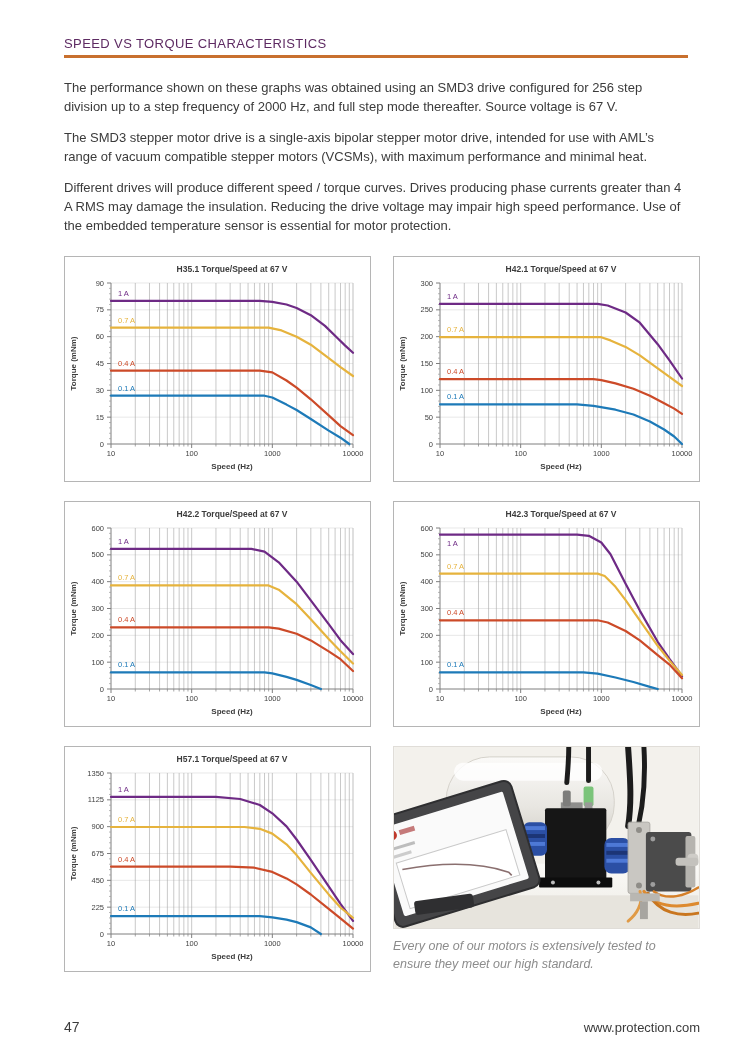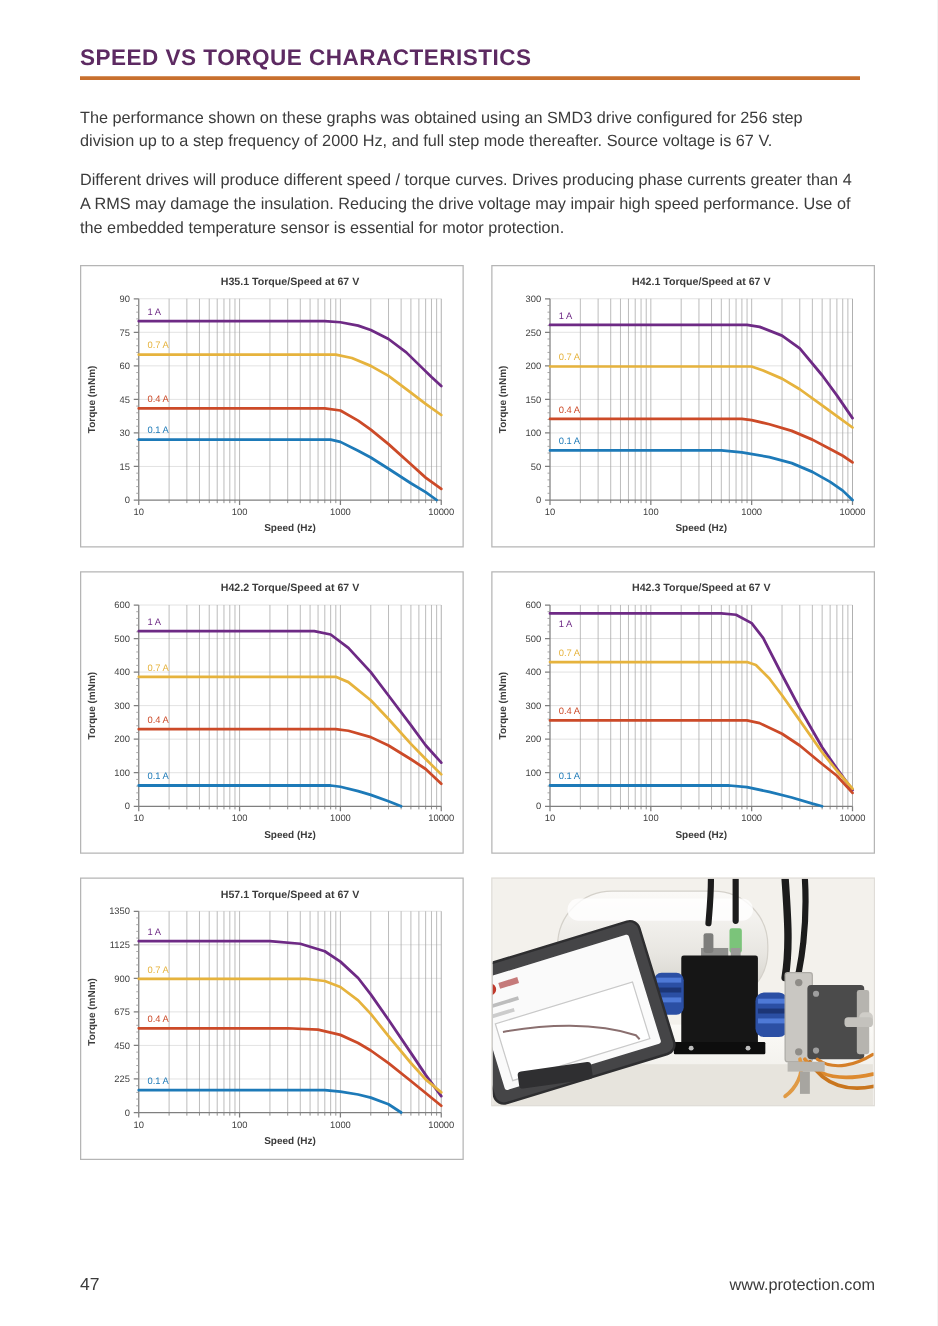--- a/index.html
+++ b/index.html
@@ -3,21 +3,21 @@
 <meta charset="utf-8">
 <style>
   html,body{margin:0;padding:0;background:#e9e9e9;}
   .page{
     width:750px;height:1061px;background:#ffffff;position:relative;
     font-family:"Liberation Sans",sans-serif;color:#3b3b3b;overflow:hidden;
     margin:0 auto;box-sizing:border-box;
   }
   .content{padding:36px 50px 0 64px;}
   .section-title{
-    font-size:18px;font-weight:bold;letter-spacing:.4px;color:#5d2a62;
+    font-size:13px;font-weight:normal;letter-spacing:.4px;color:#5d2a62;
     width:624px;border-bottom:3px solid #c8702e;padding-bottom:4px;margin:0 0 20px 0;
   }
   .para{font-size:13px;line-height:19px;width:625px;margin:0 0 12px 0;color:#3b3b3b;}
   .charts-grid{
     display:grid;grid-template-columns:307px 307px;column-gap:22px;row-gap:19px;
     margin-top:21px;
   }
   .chart-box{
     width:307px;height:226px;border:1px solid #b5b5b5;background:#fff;box-sizing:border-box;
   }
@@ -38,20 +38,21 @@
 </style>
 </head>
 <body>
 
 <div class="page">
   <div class="content">
 
     <h1 class="section-title">SPEED VS TORQUE CHARACTERISTICS</h1>
 
     <p class="para">The performance shown on these graphs was obtained using an SMD3 drive configured for 256 step division up to a step frequency of 2000 Hz, and full step mode thereafter. Source voltage is 67 V.</p>
+    <p class="para">The SMD3 stepper motor drive is a single-axis bipolar stepper motor drive, intended for use with AML’s range of vacuum compatible stepper motors (VCSMs), with maximum performance and minimal heat.</p>
     <p class="para">Different drives will produce different speed / torque curves. Drives producing phase currents greater than 4 A RMS may damage the insulation. Reducing the drive voltage may impair high speed performance. Use of the embedded temperature sensor is essential for motor protection.</p>
 
     <div class="charts-grid">
       <div class="chart-box">
           <svg viewBox="0 0 305 224">
             <line x1="46" y1="160.16666666666666" x2="288" y2="160.16666666666666" stroke="#dedede" stroke-width="0.7"></line>
             <line x1="46" y1="133.33333333333334" x2="288" y2="133.33333333333334" stroke="#dedede" stroke-width="0.7"></line>
             <line x1="46" y1="106.5" x2="288" y2="106.5" stroke="#dedede" stroke-width="0.7"></line>
             <line x1="46" y1="79.66666666666667" x2="288" y2="79.66666666666667" stroke="#dedede" stroke-width="0.7"></line>
             <line x1="46" y1="52.833333333333314" x2="288" y2="52.833333333333314" stroke="#dedede" stroke-width="0.7"></line>
@@ -736,20 +737,21 @@
               <rect x="0" y="84" width="26" height="3" fill="#bdbdbd"></rect>
               <rect x="0" y="92" width="20" height="3" fill="#cccccc"></rect>
               <rect x="2" y="100" width="116" height="48" fill="#ffffff" stroke="#c9c9c9" stroke-width="1"></rect>
               <path d="M6 108 C 40 112 80 122 108 142 L 110 146" fill="none" stroke="#8a6f6f" stroke-width="1.6"></path>
             </g>
             <g>
               <rect x="20" y="152" width="60" height="14" rx="3" fill="#2f2f31" transform="rotate(-8 50 159)"></rect>
             </g>
           </svg>
         </div>
+        <figcaption class="photo-caption">Every one of our motors is extensively tested to ensure they meet our high standard.</figcaption>
       </figure>
     </div>
   </div>
 
   <div class="footer">
     <span class="page-number">47</span>
     <a class="website" href="#">www.protection.com</a>
   </div>
 </div>
 

